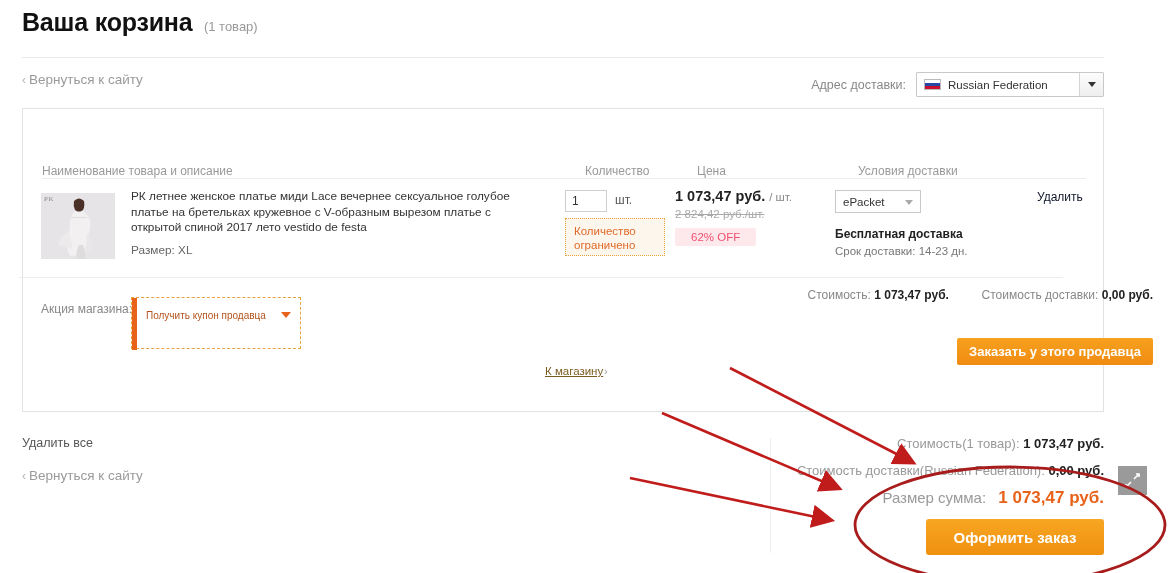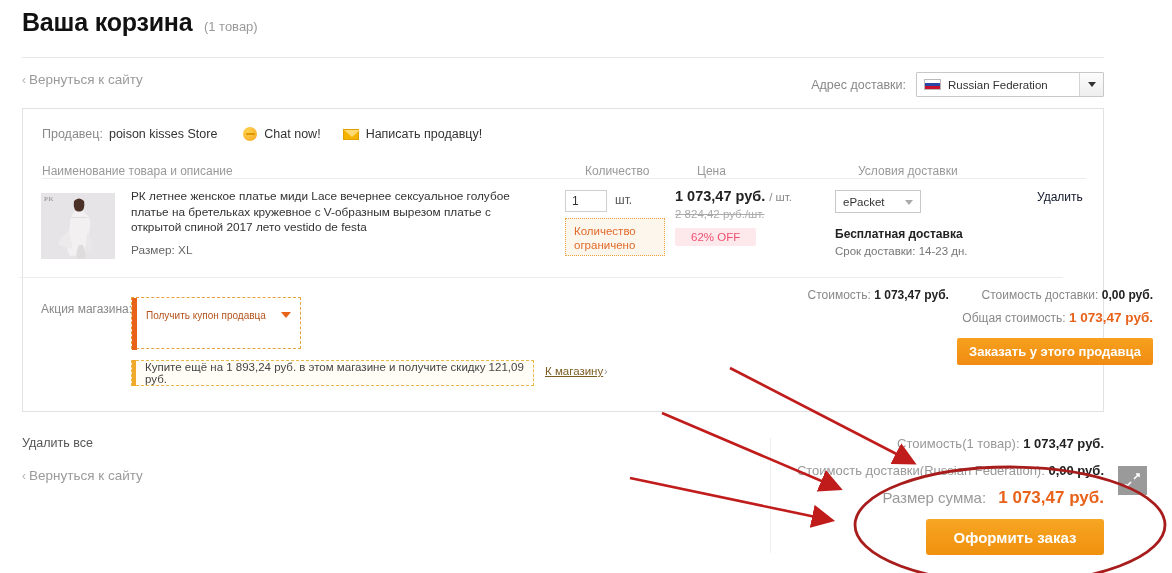--- a/index.html
+++ b/index.html
@@ -158,32 +158,20 @@
       <span class="flag"></span>
       <span class="addr-text">Russian Federation</span>
       <span class="addr-caret">
           <i class="caret-dn"></i>
         </span>
     </div>
   </div>
 
   <div class="card">
 
-    <div class="seller-row">
-      <span class="seller-label">Продавец:</span>
-      <span class="seller-name">poison kisses Store</span>
-      <span class="chat-wrap">
-        <span class="chat-dot"></span>
-        <span class="chat-text">Chat now!</span>
-      </span>
-      <span class="mail-wrap">
-        <span class="mail-ico"></span>
-        <span class="mail-text">Написать продавцу!</span>
-      </span>
-    </div>
 
     <div class="col-heads">
       <span class="ch-name">Наименование товара и описание</span>
       <span class="ch-qty">Количество</span>
       <span class="ch-price">Цена</span>
       <span class="ch-ship">Условия доставки</span>
     </div>
     <div class="card-rule"></div>
   </div>
 
@@ -226,37 +214,29 @@
 
   <div class="card-rule2"></div>
 
   <div class="promo-label">Акция магазина:</div>
   <div class="coupon-box">
     <span class="coupon-bar"></span>
     <span class="coupon-text">Получить купон продавца</span>
     <span class="coupon-caret"></span>
   </div>
 
-  <div class="promo-bar">
-    <span class="accent"></span>
-    <span class="txt">Купите ещё на 1 893,24 руб. в этом магазине и получите скидку 121,09 руб.</span>
-  </div>
   <span class="shop-link">К магазину</span>
   <span class="shop-link-arrow">›</span>
 
   <div class="ct-line1">
     <span>Стоимость:</span>
     <b>1 073,47 руб.</b>
     <span class="gap"></span>
     <span>Стоимость доставки:</span>
     <b>0,00 руб.</b>
-  </div>
-  <div class="ct-line2">
-    <span>Общая стоимость:</span>
-    <span class="big">1 073,47 руб.</span>
   </div>
   <button class="order-btn">Заказать у этого продавца</button>
 
   <div class="del-all">Удалить все</div>
   <div class="back-link2">
     <span class="chev">‹</span><span>Вернуться к сайту</span>
   </div>
   <div class="vdiv"></div>
 
   <div class="sum1">

